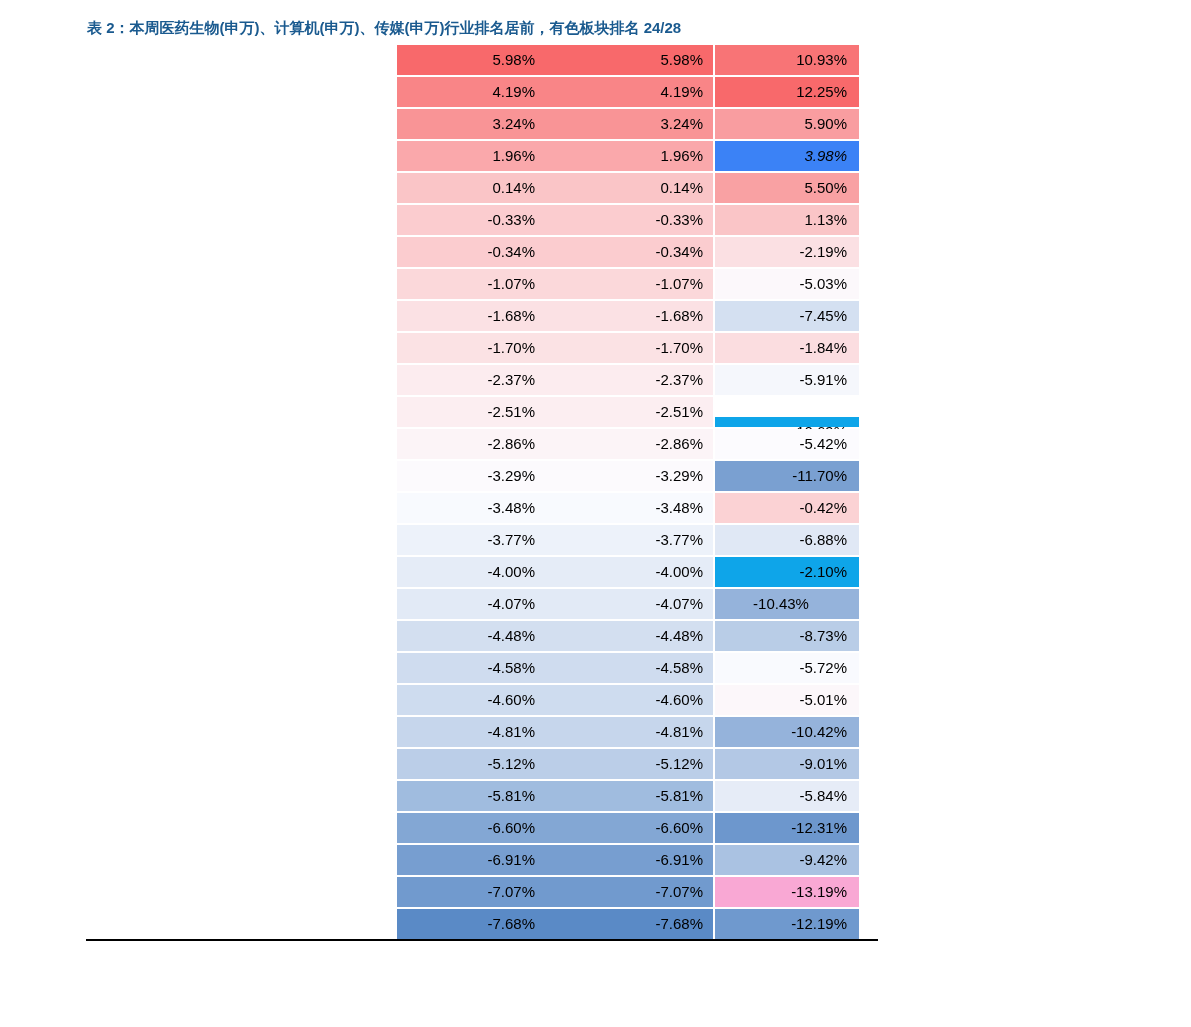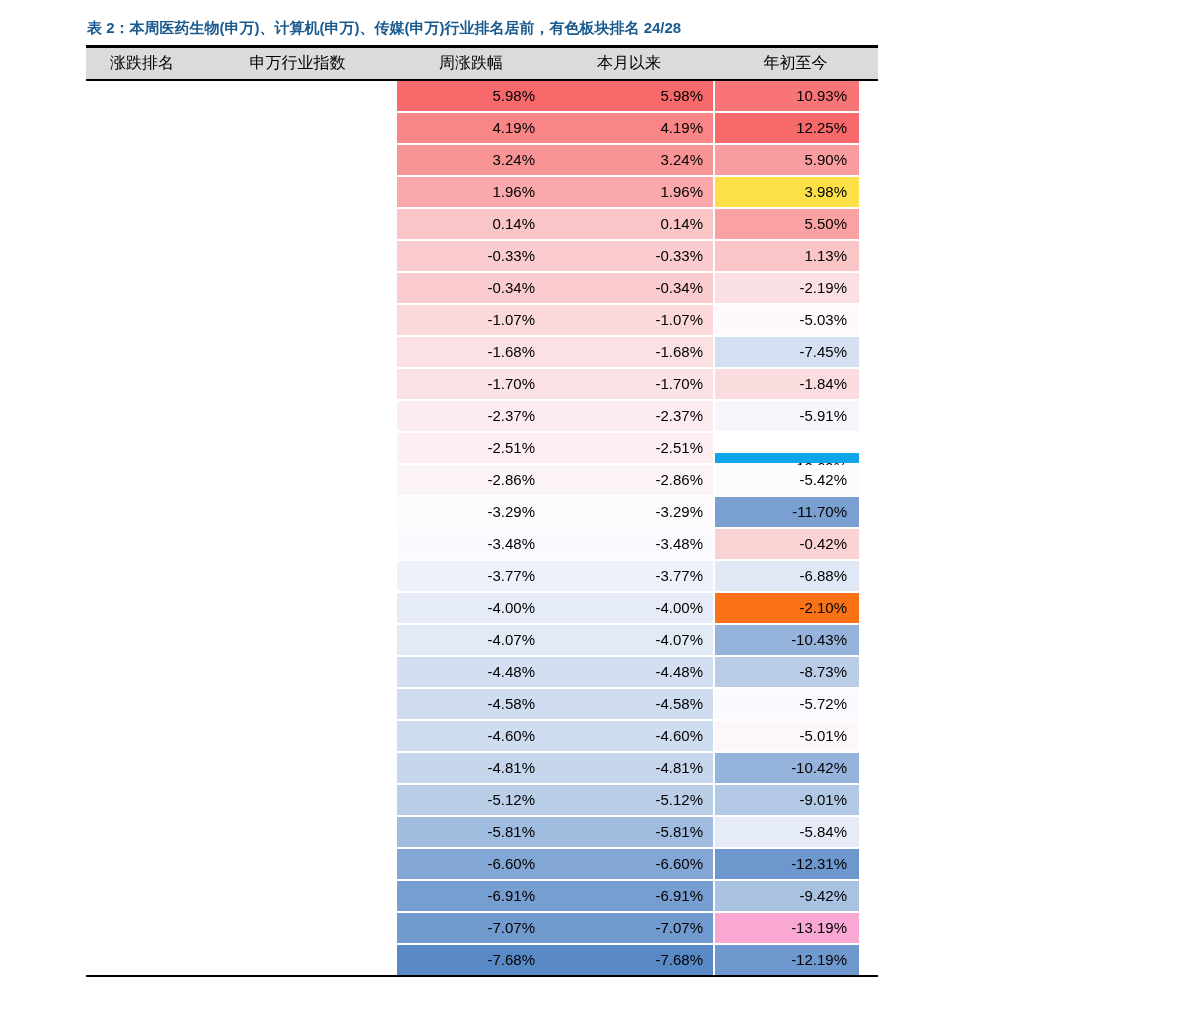--- a/index.html
+++ b/index.html
@@ -52,27 +52,20 @@
   .cell.c3, .cell.c4 { padding-right: 10px; }
   .cell.c5 { width: 144px; margin-left: 2px; padding-right: 12px; }
   .bottom-border { height: 2px; background: #000; }
 </style>
 </head>
 <body>
 
 <div class="caption" style="color: rgb(26, 90, 143);">表 2：本周医药生物(申万)、计算机(申万)、传媒(申万)行业排名居前，有色板块排名 24/28</div>
 
 <div class="heat-table">
-  <div class="header-row" style="background: rgb(219, 219, 219);">
-    <div class="hcell c1">涨跌排名</div>
-    <div class="hcell c2">申万行业指数</div>
-    <div class="hcell c3">周涨跌幅</div>
-    <div class="hcell c4">本月以来</div>
-    <div class="hcell c5">年初至今</div>
-  </div>
   <div id="table-body">
       <div class="row">
         <div class="cell c1"></div>
         <div class="cell c2"></div>
         <div class="cell c3" style="background: rgb(248, 105, 107);">5.98%</div>
         <div class="cell c4" style="background: rgb(248, 105, 107);">5.98%</div>
         <div class="cell c5" style="background: rgb(248, 116, 118);">10.93%</div>
       </div>
       <div class="row">
         <div class="cell c1"></div>
@@ -86,21 +79,21 @@
         <div class="cell c2"></div>
         <div class="cell c3" style="background: rgb(249, 148, 150);">3.24%</div>
         <div class="cell c4" style="background: rgb(249, 148, 150);">3.24%</div>
         <div class="cell c5" style="background: rgb(249, 157, 160);">5.90%</div>
       </div>
       <div class="row">
         <div class="cell c1"></div>
         <div class="cell c2"></div>
         <div class="cell c3" style="background: rgb(250, 168, 171);">1.96%</div>
         <div class="cell c4" style="background: rgb(250, 168, 171);">1.96%</div>
-        <div class="cell c5" style="background: #fde047;">3.98%</div>
+        <div class="cell c5" style="background: #3b82f6; font-style: italic;">3.98%</div>
       </div>
       <div class="row">
         <div class="cell c1"></div>
         <div class="cell c2"></div>
         <div class="cell c3" style="background: rgb(250, 197, 199);">0.14%</div>
         <div class="cell c4" style="background: rgb(250, 197, 199);">0.14%</div>
         <div class="cell c5" style="background: rgb(249, 161, 163);">5.50%</div>
       </div>
       <div class="row">
         <div class="cell c1"></div>
@@ -177,28 +170,28 @@
         <div class="cell c2"></div>
         <div class="cell c3" style="background: rgb(237, 242, 250);">-3.77%</div>
         <div class="cell c4" style="background: rgb(237, 242, 250);">-3.77%</div>
         <div class="cell c5" style="background: rgb(224, 232, 245);">-6.88%</div>
       </div>
       <div class="row">
         <div class="cell c1"></div>
         <div class="cell c2"></div>
         <div class="cell c3" style="background: rgb(229, 236, 247);">-4.00%</div>
         <div class="cell c4" style="background: rgb(229, 236, 247);">-4.00%</div>
-        <div class="cell c5" style="background: #f97316;">-2.10%</div>
+        <div class="cell c5" style="background: #0ea5e9;">-2.10%</div>
       </div>
       <div class="row">
         <div class="cell c1"></div>
         <div class="cell c2"></div>
         <div class="cell c3" style="background: rgb(226, 234, 246);">-4.07%</div>
         <div class="cell c4" style="background: rgb(226, 234, 246);">-4.07%</div>
-        <div class="cell c5" style="background: rgb(149, 179, 219);">-10.43%</div>
+        <div class="cell c5" style="background: rgb(149, 179, 219); text-align: center;">-10.43%</div>
       </div>
       <div class="row">
         <div class="cell c1"></div>
         <div class="cell c2"></div>
         <div class="cell c3" style="background: rgb(211, 223, 240);">-4.48%</div>
         <div class="cell c4" style="background: rgb(211, 223, 240);">-4.48%</div>
         <div class="cell c5" style="background: rgb(185, 205, 231);">-8.73%</div>
       </div>
       <div class="row">
         <div class="cell c1"></div>

